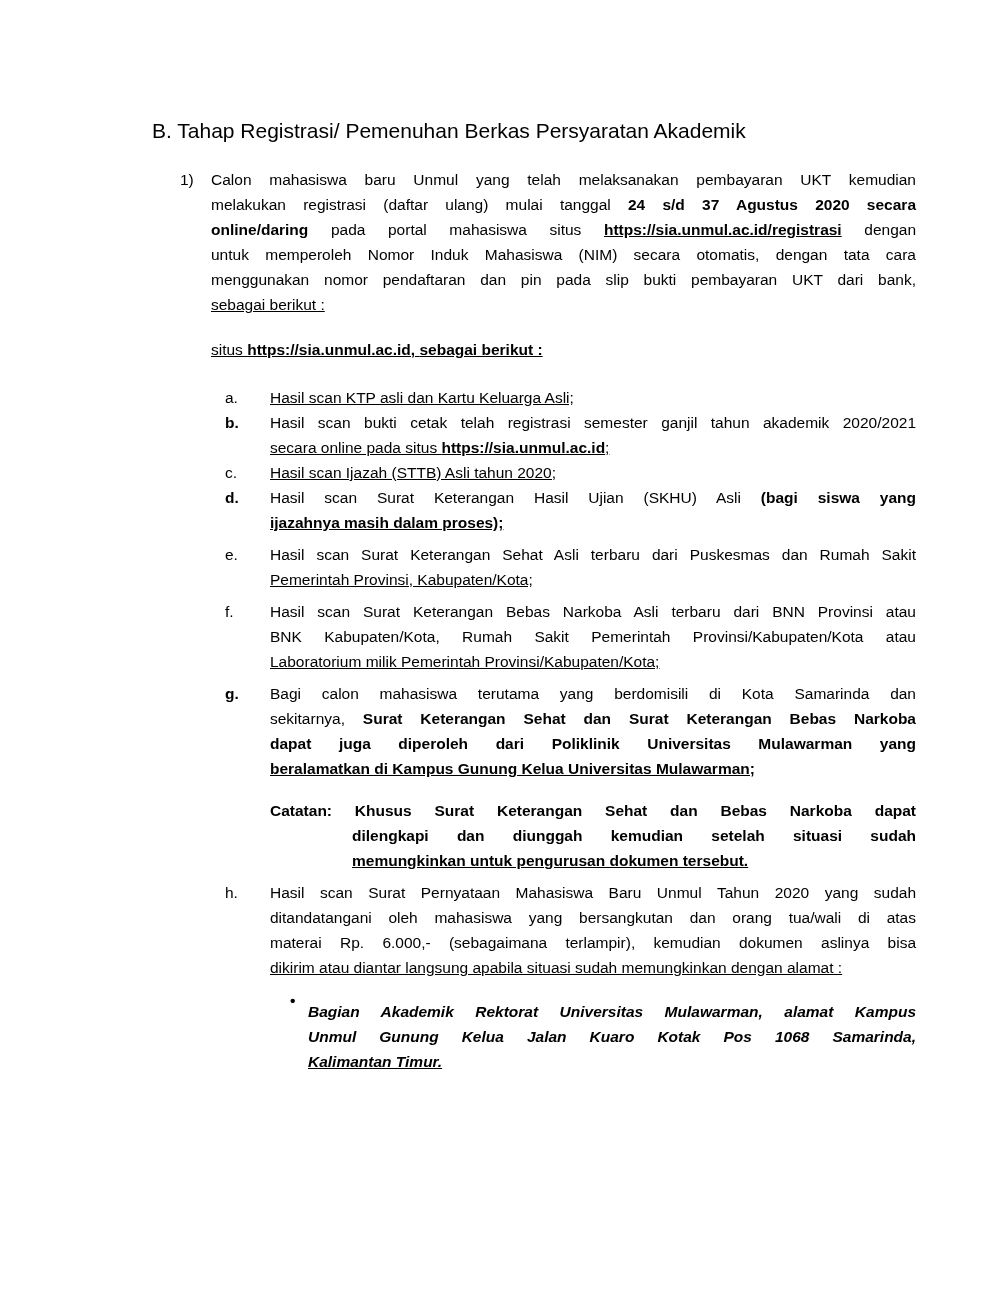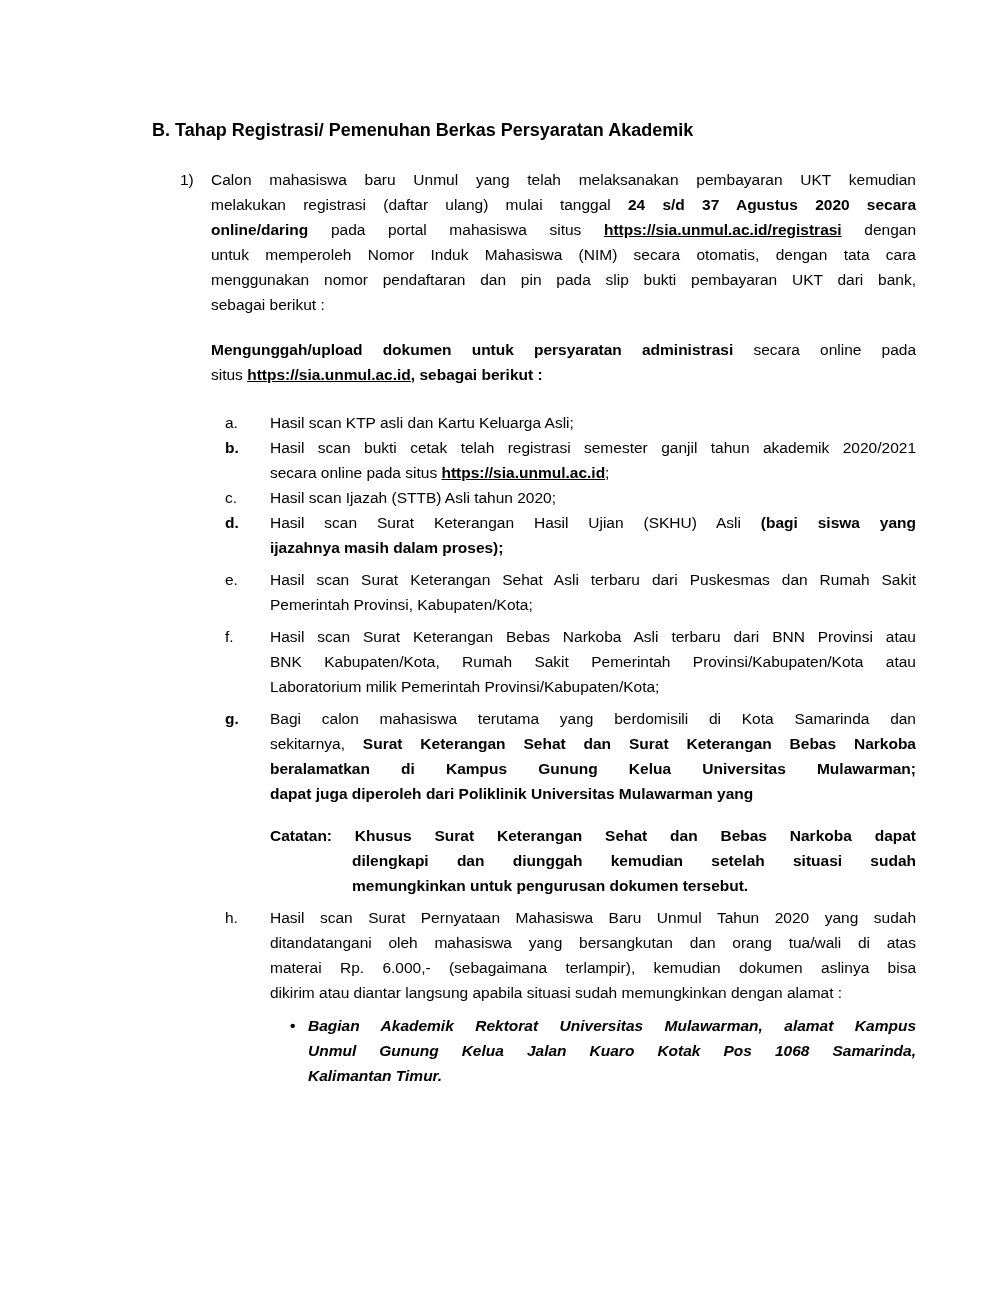--- a/index.html
+++ b/index.html
@@ -14,47 +14,47 @@
     font-size: 15.5px;
     line-height: 25px;
     color: #000000;
     overflow: hidden;
   }
   .content {
     padding: 118px 84px 0 152px;
     box-sizing: border-box;
   }
   .heading {
-    font-size: 18px;
+    font-size: 21px;
     line-height: 25px;
-    font-weight: bold;
+    font-weight: normal;
     margin: 0 0 24px 0;
   }
   .item-row { display: flex; }
   .num { margin-left: 28px; width: 31px; flex: none; }
   .item-body { flex: 1; min-width: 0; }
 
   .upload { margin-top: 20px; }
   .sub-list { margin-top: 23px; }
   .sub-item { display: flex; }
   .sub-item:nth-child(n+5) { margin-top: 7px; }
   .letter { margin-left: 14px; width: 45px; flex: none; }
   .letter.bold { font-weight: bold; }
   .sub-body { flex: 1; min-width: 0; }
 
   .line { text-align: justify; text-align-last: justify; }
-  .line:last-child { text-align-last: left; }
+  .line:last-child { text-align-last: left; text-decoration: underline; }
 
   .note { margin-top: 17px; }
   .note .line { padding-left: 82px; }
   .note .line:first-child { padding-left: 0; }
 
   .bullet-row { display: flex; margin-top: 8px; margin-left: 20px; }
   .bullet-marker { width: 18px; flex: none; font-weight: bold; }
-  .bullet-body { flex: 1; min-width: 0; }
+  .bullet-body { flex: 1; min-width: 0; margin-top: 11px; }
 
   .b { font-weight: bold; }
   .u { text-decoration: underline; margin-top: 20px; }
   .i { font-style: italic; }
 </style>
 </head>
 <body>
 
 <div class="content">
   <h1 class="heading">B. Tahap Registrasi/ Pemenuhan Berkas Persyaratan Akademik</h1>
@@ -64,21 +64,20 @@
     <div class="item-body">
       <div class="intro">
           <div class="line"><span>Calon mahasiswa baru Unmul yang telah melaksanakan pembayaran UKT kemudian</span></div>
           <div class="line"><span>melakukan registrasi (daftar ulang) mulai tanggal </span><span class="b">24 s/d 37 Agustus 2020 secara</span></div>
           <div class="line"><span class="b">online/daring</span><span> pada portal mahasiswa situs </span><span class="b u">https://sia.unmul.ac.id/registrasi</span><span> dengan</span></div>
           <div class="line"><span>untuk memperoleh Nomor Induk Mahasiswa (NIM) secara otomatis, dengan tata cara</span></div>
           <div class="line"><span>menggunakan nomor pendaftaran dan pin pada slip bukti pembayaran UKT dari bank,</span></div>
           <div class="line"><span>sebagai berikut :</span></div>
         </div>
       <div class="upload">
-          <div class="line"><span class="b">Mengunggah/upload dokumen untuk persyaratan administrasi</span><span> secara online pada</span></div>
           <div class="line"><span>situs </span><span class="b u">https://sia.unmul.ac.id</span><span class="b">, </span><span class="b">sebagai berikut :</span></div>
         </div>
       <div class="sub-list" id="req-list">
           <div class="sub-item">
     <div class="letter">a.</div>
     <div class="sub-body">
       <div class="item-lines">
                 <div class="line"><span>Hasil scan KTP asli dan Kartu Keluarga Asli;</span></div>
               </div>
     </div>
@@ -127,22 +126,22 @@
                 <div class="line"><span>Laboratorium milik Pemerintah Provinsi/Kabupaten/Kota;</span></div>
               </div>
     </div>
   </div>
           <div class="sub-item">
     <div class="letter bold">g.</div>
     <div class="sub-body">
       <div class="item-lines">
                 <div class="line"><span>Bagi calon mahasiswa terutama yang berdomisili di Kota Samarinda dan</span></div>
                 <div class="line"><span>sekitarnya, </span><span class="b">Surat Keterangan Sehat dan Surat Keterangan Bebas Narkoba</span></div>
+                <div class="line"><span class="b">dapat juga diperoleh dari Poliklinik Universitas Mulawarman yang</span></div>
                 <div class="line"><span class="b">beralamatkan di Kampus Gunung Kelua Universitas Mulawarman;</span></div>
-                <div class="line"><span class="b">dapat juga diperoleh dari Poliklinik Universitas Mulawarman yang</span></div>
               </div>
     <div class="note">
                 <div class="line"><span class="b">Catatan: Khusus Surat Keterangan Sehat dan Bebas Narkoba dapat</span></div>
                 <div class="line"><span class="b">dilengkapi dan diunggah kemudian setelah situasi sudah</span></div>
                 <div class="line"><span class="b">memungkinkan untuk pengurusan dokumen tersebut.</span></div>
               </div>
             </div>
   </div>
           <div class="sub-item">
     <div class="letter">h.</div>

